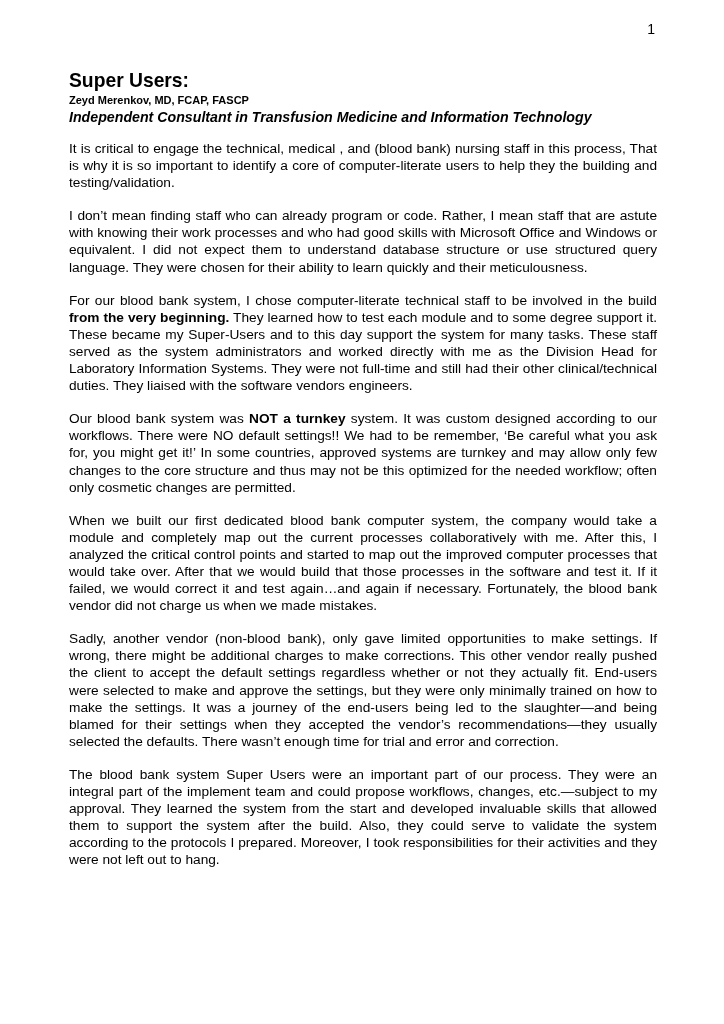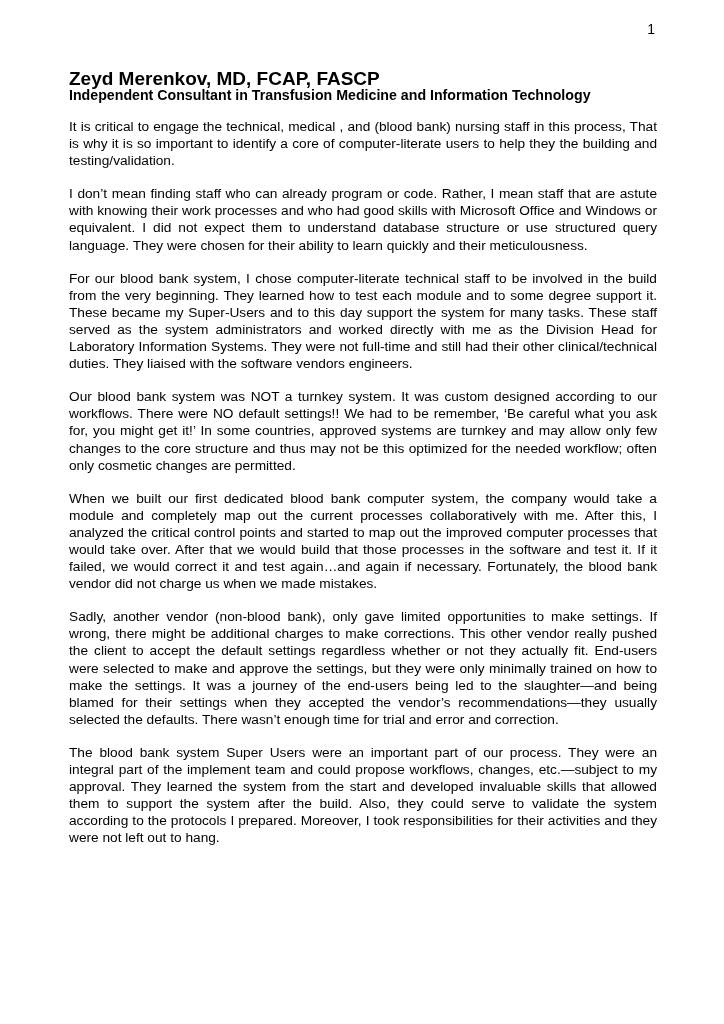--- a/index.html
+++ b/index.html
@@ -11,40 +11,42 @@
       position: absolute; top: 21px; right: 69px;
       font-size: 14px; line-height: 16px;
     }
     .content {
       position: absolute; left: 69px; top: 70px; width: 588px;
     }
     .title {
       font-weight: bold; font-size: 19.3px; line-height: 22px; margin: 0;
     }
     .author {
-      font-weight: bold; font-size: 19px; line-height: 17px; margin: 0;
+      font-weight: bold; font-size: 11px; line-height: 17px; margin: 0;
     }
     .affiliation {
       font-weight: bold; font-size: 14.2px; line-height: 17px; margin: 0 0 14px 0;
       white-space: nowrap;
+      font-style: italic;
     }
     p.para {
       font-size: 13.7px; line-height: 17.1px; margin: 0 0 16px 0;
       text-align: justify;
     }
-    p.para b { font-weight: normal; }
+    p.para b { font-weight: bold; }
   </style>
 </head>
 <body>
 
 <div>
   <div class="page-number">1</div>
 
   <div class="content">
     <div>
+      <h1 class="title">Super Users:</h1>
       <div class="author">Zeyd Merenkov, MD, FCAP, FASCP</div>
       <div class="affiliation">Independent Consultant in Transfusion Medicine and Information Technology</div>
     </div>
 
     <div>
       <p class="para">It is critical to engage the technical, medical , and (blood bank) nursing staff in this process, That is why it is so important to identify a core of computer-literate users to help they the building and testing/validation.</p>
       <p class="para">I don’t mean finding staff who can already program or code.  Rather, I mean staff that are astute with knowing their work processes and who had good skills with Microsoft Office and Windows or equivalent.  I did not expect them to understand database structure or use structured query language.  They were chosen for their ability to learn quickly and their meticulousness.</p>
       <p class="para"><span>For our blood bank system, I chose computer-literate technical staff to be involved in the build </span><b>from the very beginning.</b><span>  They learned how to test each module and to some degree support it.  These became my Super-Users and to this day support the system for many tasks.  These staff served as the system administrators and worked directly with me as the Division Head for Laboratory Information Systems.  They were not full-time and still had their other clinical/technical duties.  They liaised with the software vendors engineers.</span></p>
       <p class="para"><span>Our blood bank system was </span><b>NOT a turnkey</b><span> system.  It was custom designed according to our workflows.  There were NO default settings!!  We had to be remember, ‘Be careful what you ask for, you might get it!’  In some countries, approved systems are turnkey and may allow only few changes to the core structure and thus may not be this optimized for the needed workflow;  often only cosmetic changes are permitted.</span></p>
       <p class="para">When we built our first dedicated blood bank computer system, the company would take a module and completely map out the current processes collaboratively with me.  After this, I analyzed the critical control points and started to map out the improved computer processes that would take over.  After that we would build that those processes in the software and test it.  If it failed, we would correct it and test again…and again if necessary.  Fortunately, the blood bank vendor did not charge us when we made mistakes.</p>

